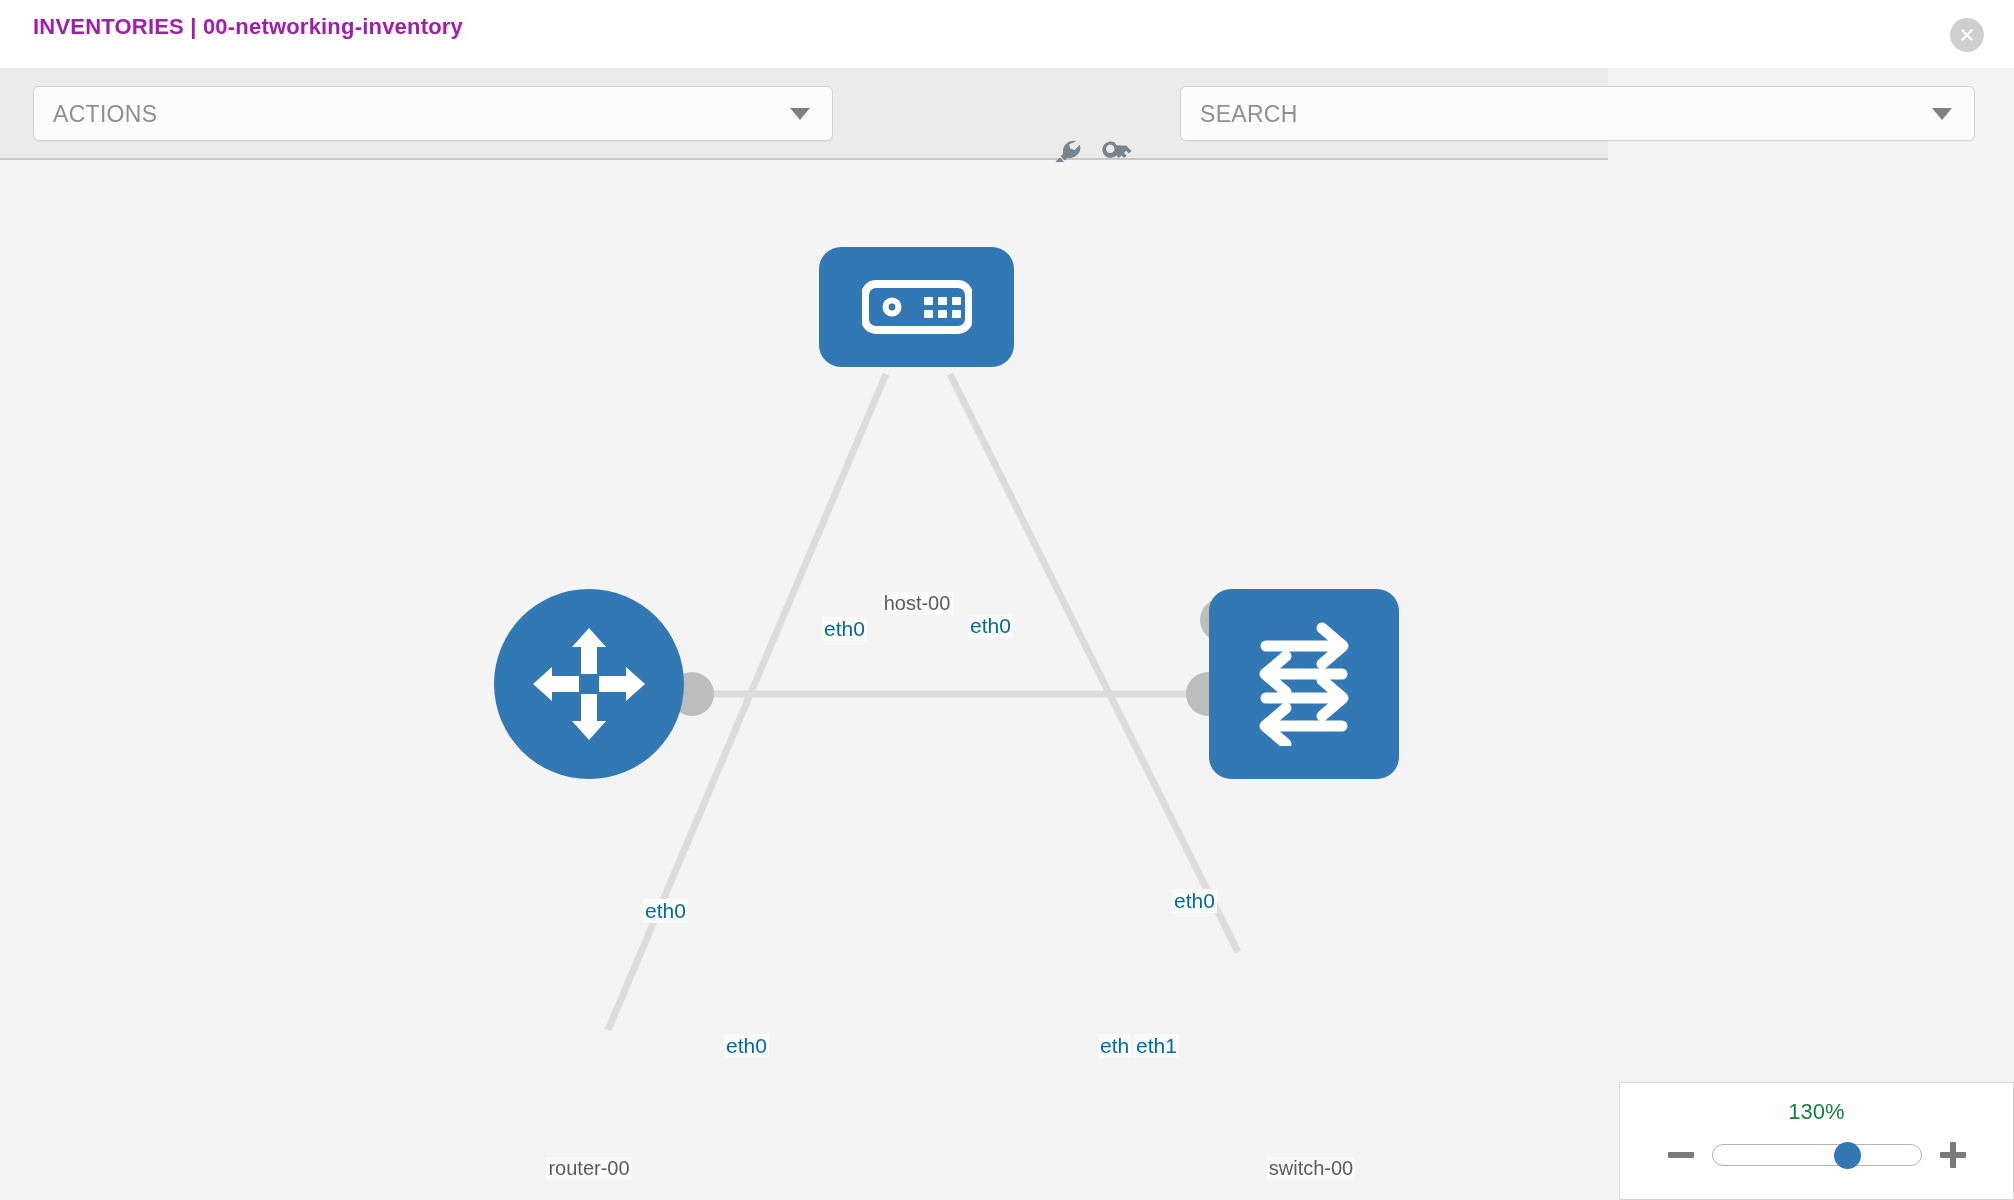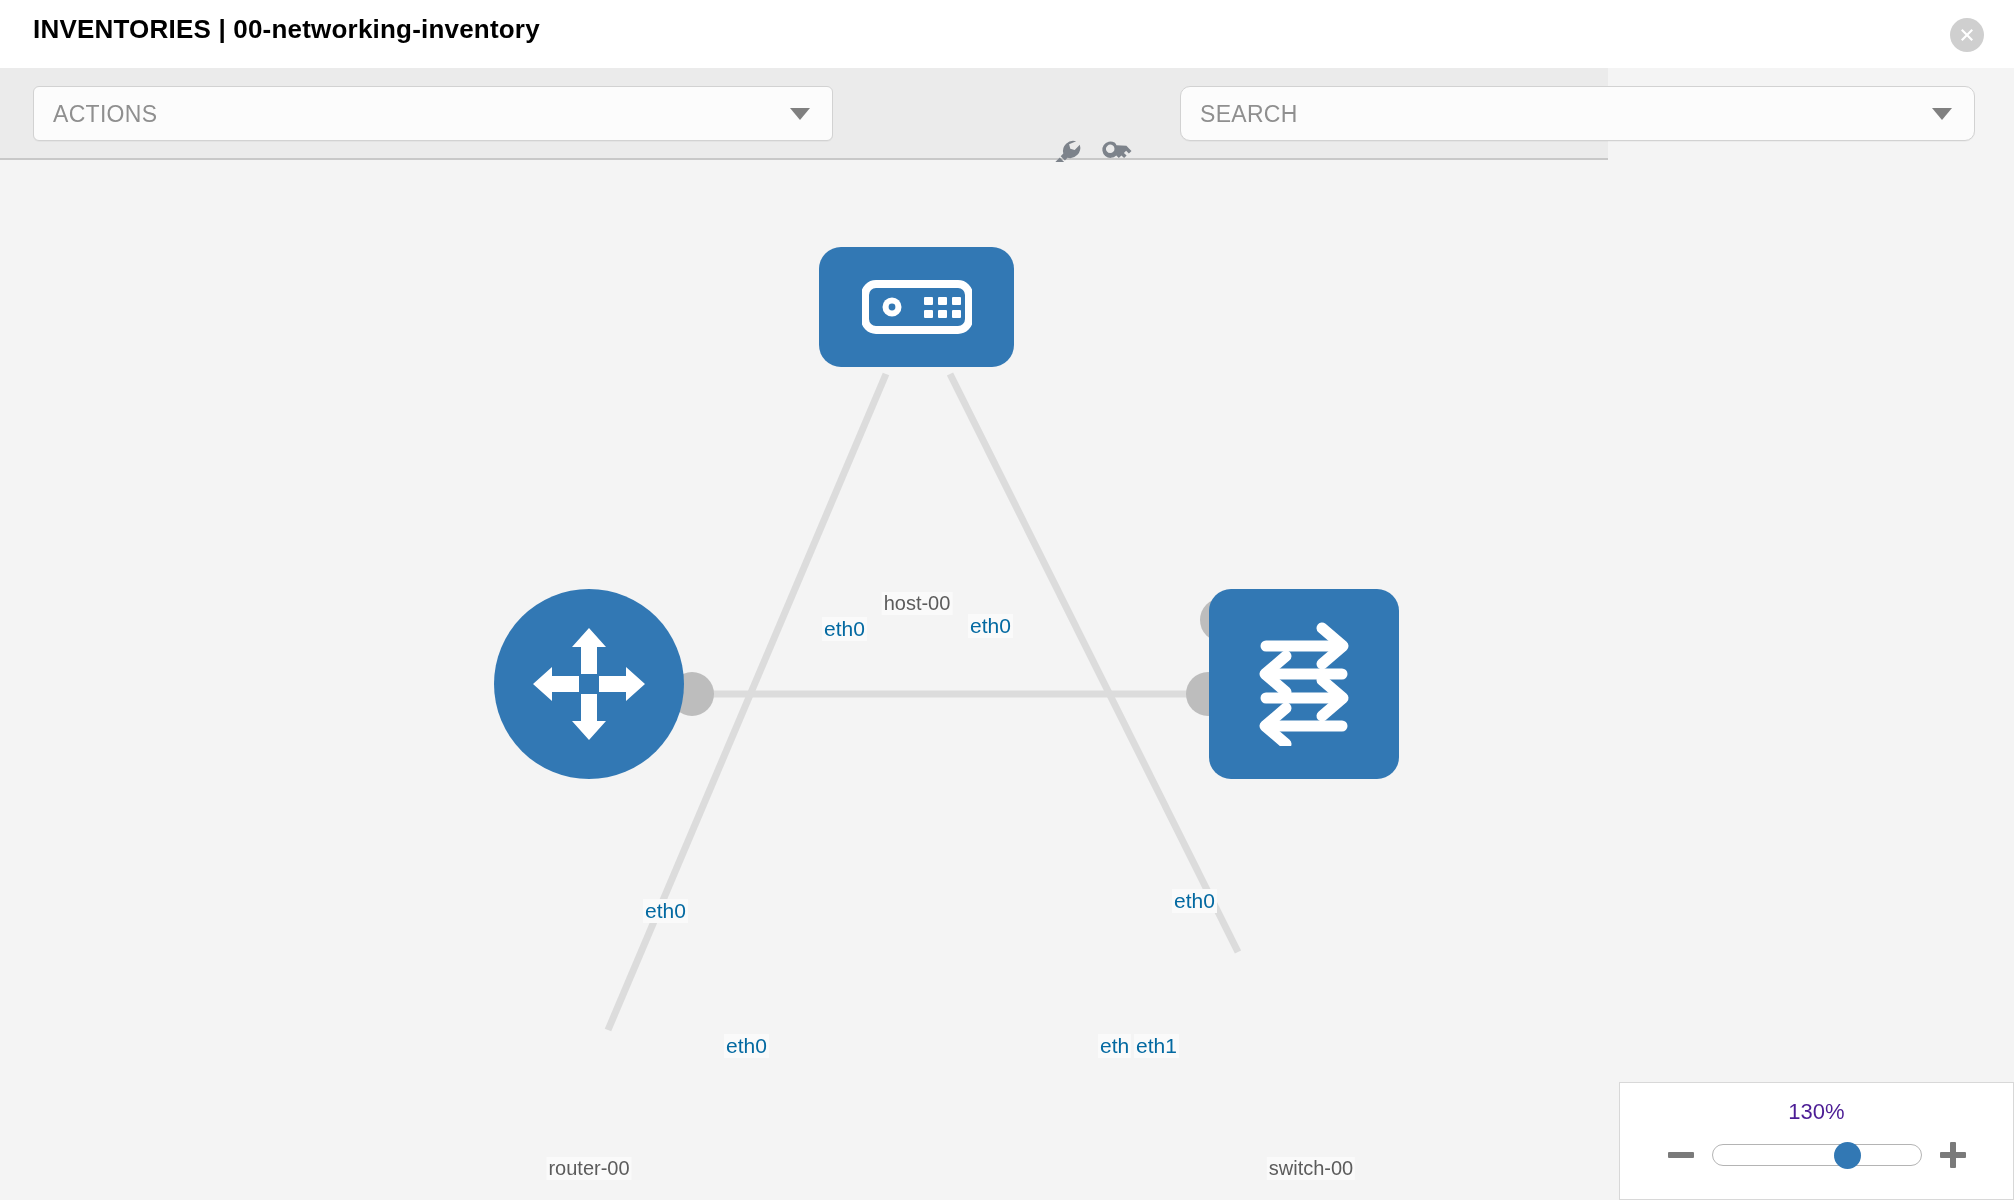--- a/index.html
+++ b/index.html
@@ -13,21 +13,21 @@
 
   #app { position: relative; width: 2014px; height: 1200px; background: #f4f4f4; }
 
   
   .header {
     position: absolute; left: 0; top: 0; width: 2014px; height: 68px;
     background: #ffffff;
   }
   .header-title {
     position: absolute; left: 33px; top: 14px;
-    font-size: 26px; font-weight: bold; color: #000000;
+    font-size: 22px; font-weight: bold; color: #a21caf;
     letter-spacing: 0.2px; white-space: nowrap;
   }
   .close-btn {
     position: absolute; right: 30px; top: 18px;
     width: 34px; height: 34px; border-radius: 50%;
     background: #cfcfcf;
     display: flex; align-items: center; justify-content: center;
     cursor: pointer;
   }
   .close-btn svg { display: block; }
@@ -51,21 +51,21 @@
     white-space: nowrap;
   }
   .caret {
     position: absolute; right: 22px; top: 50%; transform: translateY(-50%);
     width: 0; height: 0;
     border-left: 10px solid transparent;
     border-right: 10px solid transparent;
     border-top: 12px solid #808080;
   }
   #actions-field { left: 33px; width: 800px; }
-  #search-field  { left: 1180px; width: 795px; border-radius: 10px; }
+  #search-field  { left: 1180px; width: 795px; }
 
   .tool-icon {
     position: absolute; top: 86px;
     width: 44px; height: 44px;
     transform: translateY(-50%);
     cursor: pointer;
   }
   #wrench-icon { left: 1043px; }
   #key-icon    { left: 1099px; }
 
@@ -112,21 +112,21 @@
 
   
   .zoom-panel {
     position: absolute; left: 1619px; top: 1082px;
     width: 395px; height: 118px;
     background: #ffffff;
     border: 1px solid #d8d8d8;
   }
   .zoom-value {
     position: absolute; left: 0; right: 0; top: 16px;
-    text-align: center; font-size: 22px; color: #4c1d95;
+    text-align: center; font-size: 22px; color: #15803d;
   }
   .zoom-row {
     position: absolute; left: 0; right: 0; top: 52px; height: 40px;
     display: flex; align-items: center; justify-content: center;
   }
   .zoom-minus, .zoom-plus {
     width: 34px; height: 34px; position: relative; cursor: pointer; flex: none;
   }
   .zoom-minus::before, .zoom-plus::before {
     content: ""; position: absolute; left: 4px; top: 14px;

